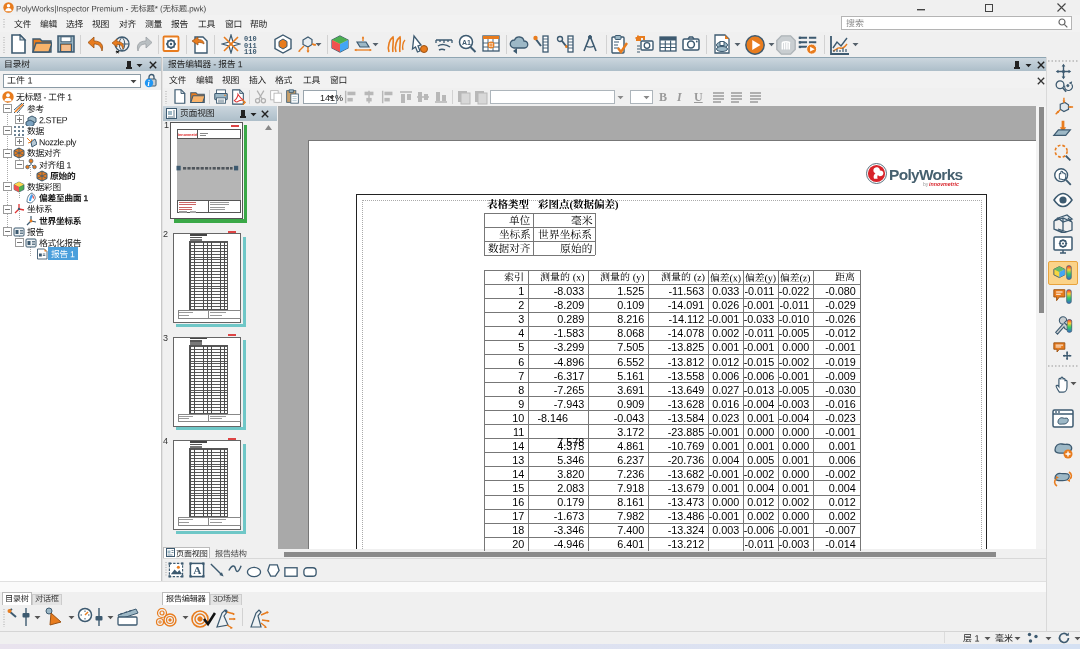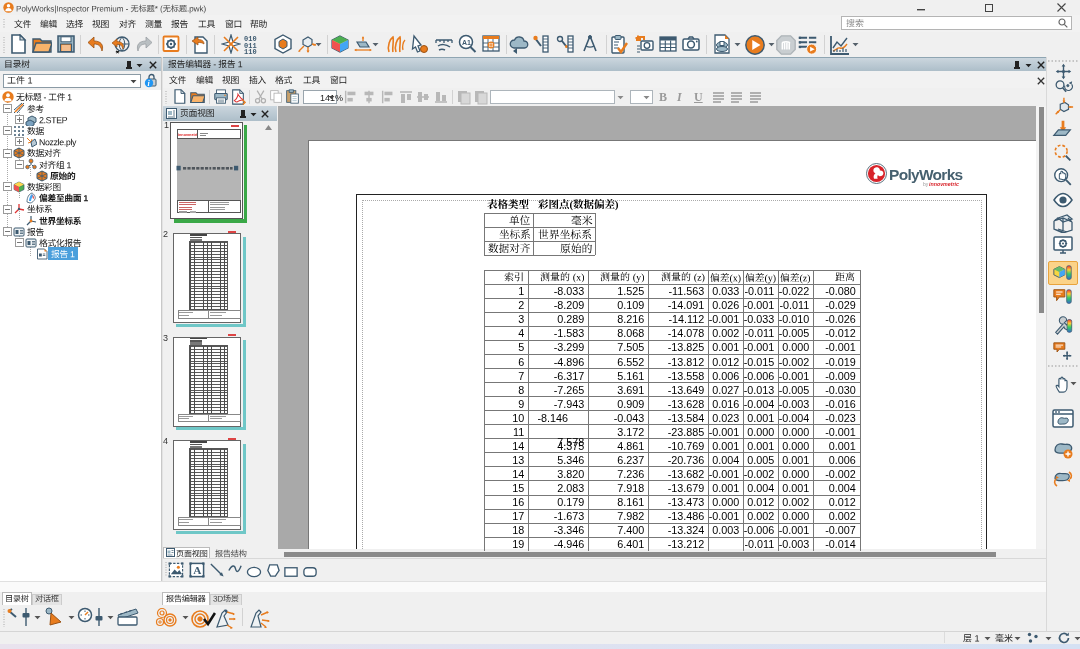--- a/index.html
+++ b/index.html
@@ -1041,21 +1041,21 @@
 <div style="position:absolute;right:270.7px;top:510.1px;font:10.8px 'Liberation Sans';color:#000">0.000</div>
 <div style="position:absolute;right:224.2px;top:510.1px;font:10.8px 'Liberation Sans';color:#000">0.002</div>
 <div style="position:absolute;right:555.7px;top:524.1px;font:10.8px 'Liberation Sans';color:#000">18</div>
 <div style="position:absolute;right:495.7px;top:524.1px;font:10.8px 'Liberation Sans';color:#000">-3.346</div>
 <div style="position:absolute;right:435.7px;top:524.1px;font:10.8px 'Liberation Sans';color:#000">7.400</div>
 <div style="position:absolute;right:375.7px;top:524.1px;font:10.8px 'Liberation Sans';color:#000">-13.324</div>
 <div style="position:absolute;right:340.7px;top:524.1px;font:10.8px 'Liberation Sans';color:#000">0.003</div>
 <div style="position:absolute;right:305.7px;top:524.1px;font:10.8px 'Liberation Sans';color:#000">-0.006</div>
 <div style="position:absolute;right:270.7px;top:524.1px;font:10.8px 'Liberation Sans';color:#000">-0.001</div>
 <div style="position:absolute;right:224.2px;top:524.1px;font:10.8px 'Liberation Sans';color:#000">-0.007</div>
-<div style="position:absolute;right:555.7px;top:538.1px;font:10.8px 'Liberation Sans';color:#000">19</div>
+<div style="position:absolute;right:555.7px;top:538.1px;font:10.8px 'Liberation Sans';color:#000">20</div>
 <div style="position:absolute;right:495.7px;top:538.1px;font:10.8px 'Liberation Sans';color:#000">-4.946</div>
 <div style="position:absolute;right:435.7px;top:538.1px;font:10.8px 'Liberation Sans';color:#000">6.401</div>
 <div style="position:absolute;right:375.7px;top:538.1px;font:10.8px 'Liberation Sans';color:#000">-13.212</div>
 <div style="position:absolute;right:340.7px;top:555px;font:10.8px 'Liberation Sans';color:#000">0.008</div>
 <div style="position:absolute;right:305.7px;top:538.1px;font:10.8px 'Liberation Sans';color:#000">-0.011</div>
 <div style="position:absolute;right:270.7px;top:538.1px;font:10.8px 'Liberation Sans';color:#000">-0.003</div>
 <div style="position:absolute;right:224.2px;top:538.1px;font:10.8px 'Liberation Sans';color:#000">-0.014</div>
 <div style="position:absolute;left:1036px;top:106px;width:10px;height:443px;background:#f3f3f3"></div>
 <div style="position:absolute;left:1039px;top:107px;width:4.5px;height:206px;background:#8a8a8a"></div>
 <div style="position:absolute;left:278px;top:551px;width:758px;height:7px;background:#f0f0f0"></div>

